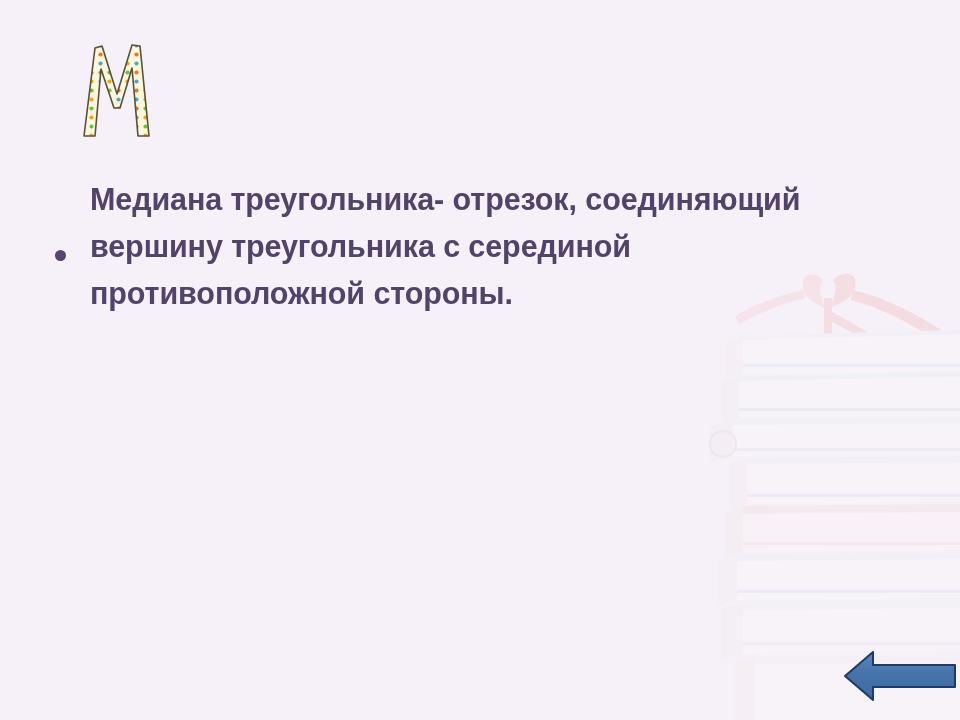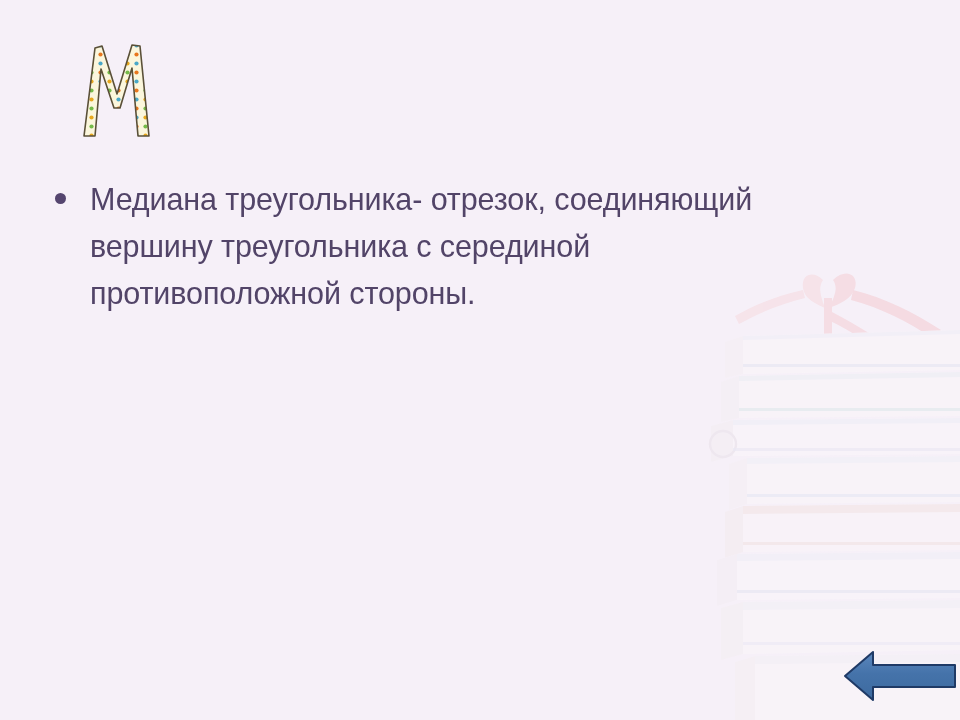--- a/index.html
+++ b/index.html
@@ -28,21 +28,22 @@
   }
   #letter-mark svg { display: block; width: 100%; height: 100%; }
 
   
   #bullet-block {
     position: absolute;
     left: 55px;
     top: 176px;
     width: 800px;
     display: flex;
-    align-items: flex-start;
+    align-items: center;
+    font-weight: bold;
   }
   #bullet-dot {
     width: 11px;
     height: 11px;
     border-radius: 50%;
     background: #55456f;
     margin-top: 17px;
     margin-right: 24px;
     flex: 0 0 auto;
   }

